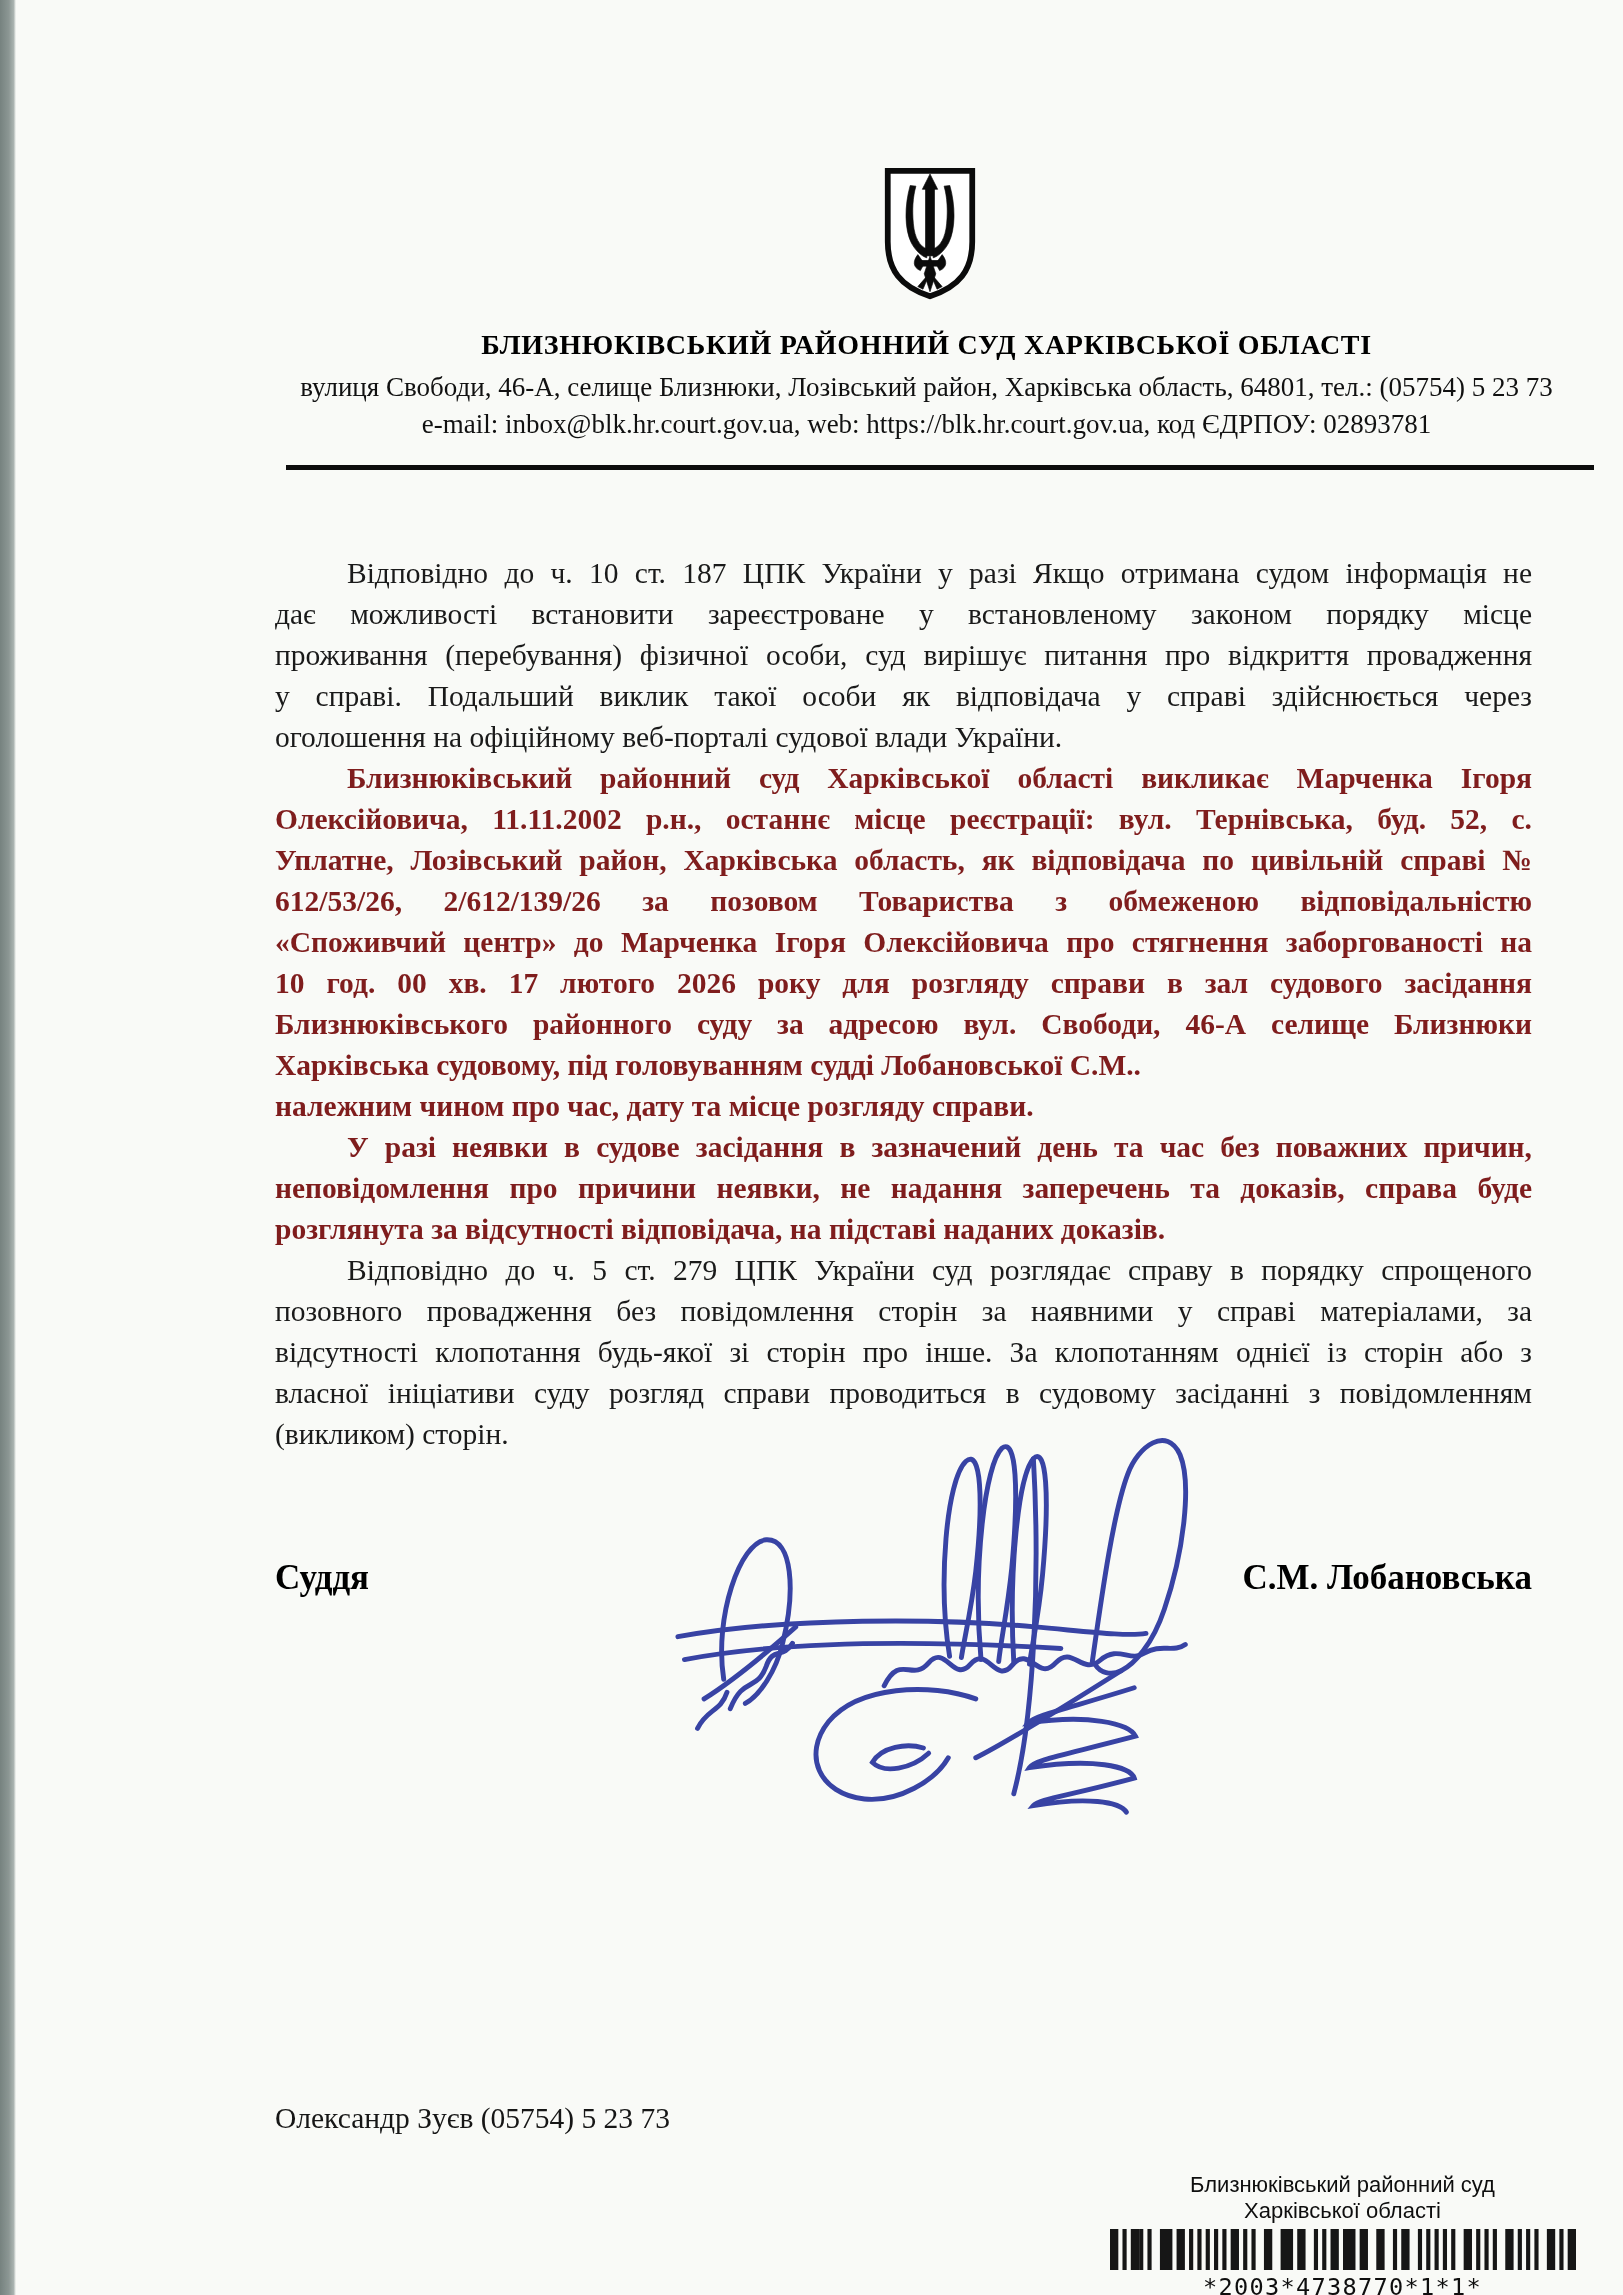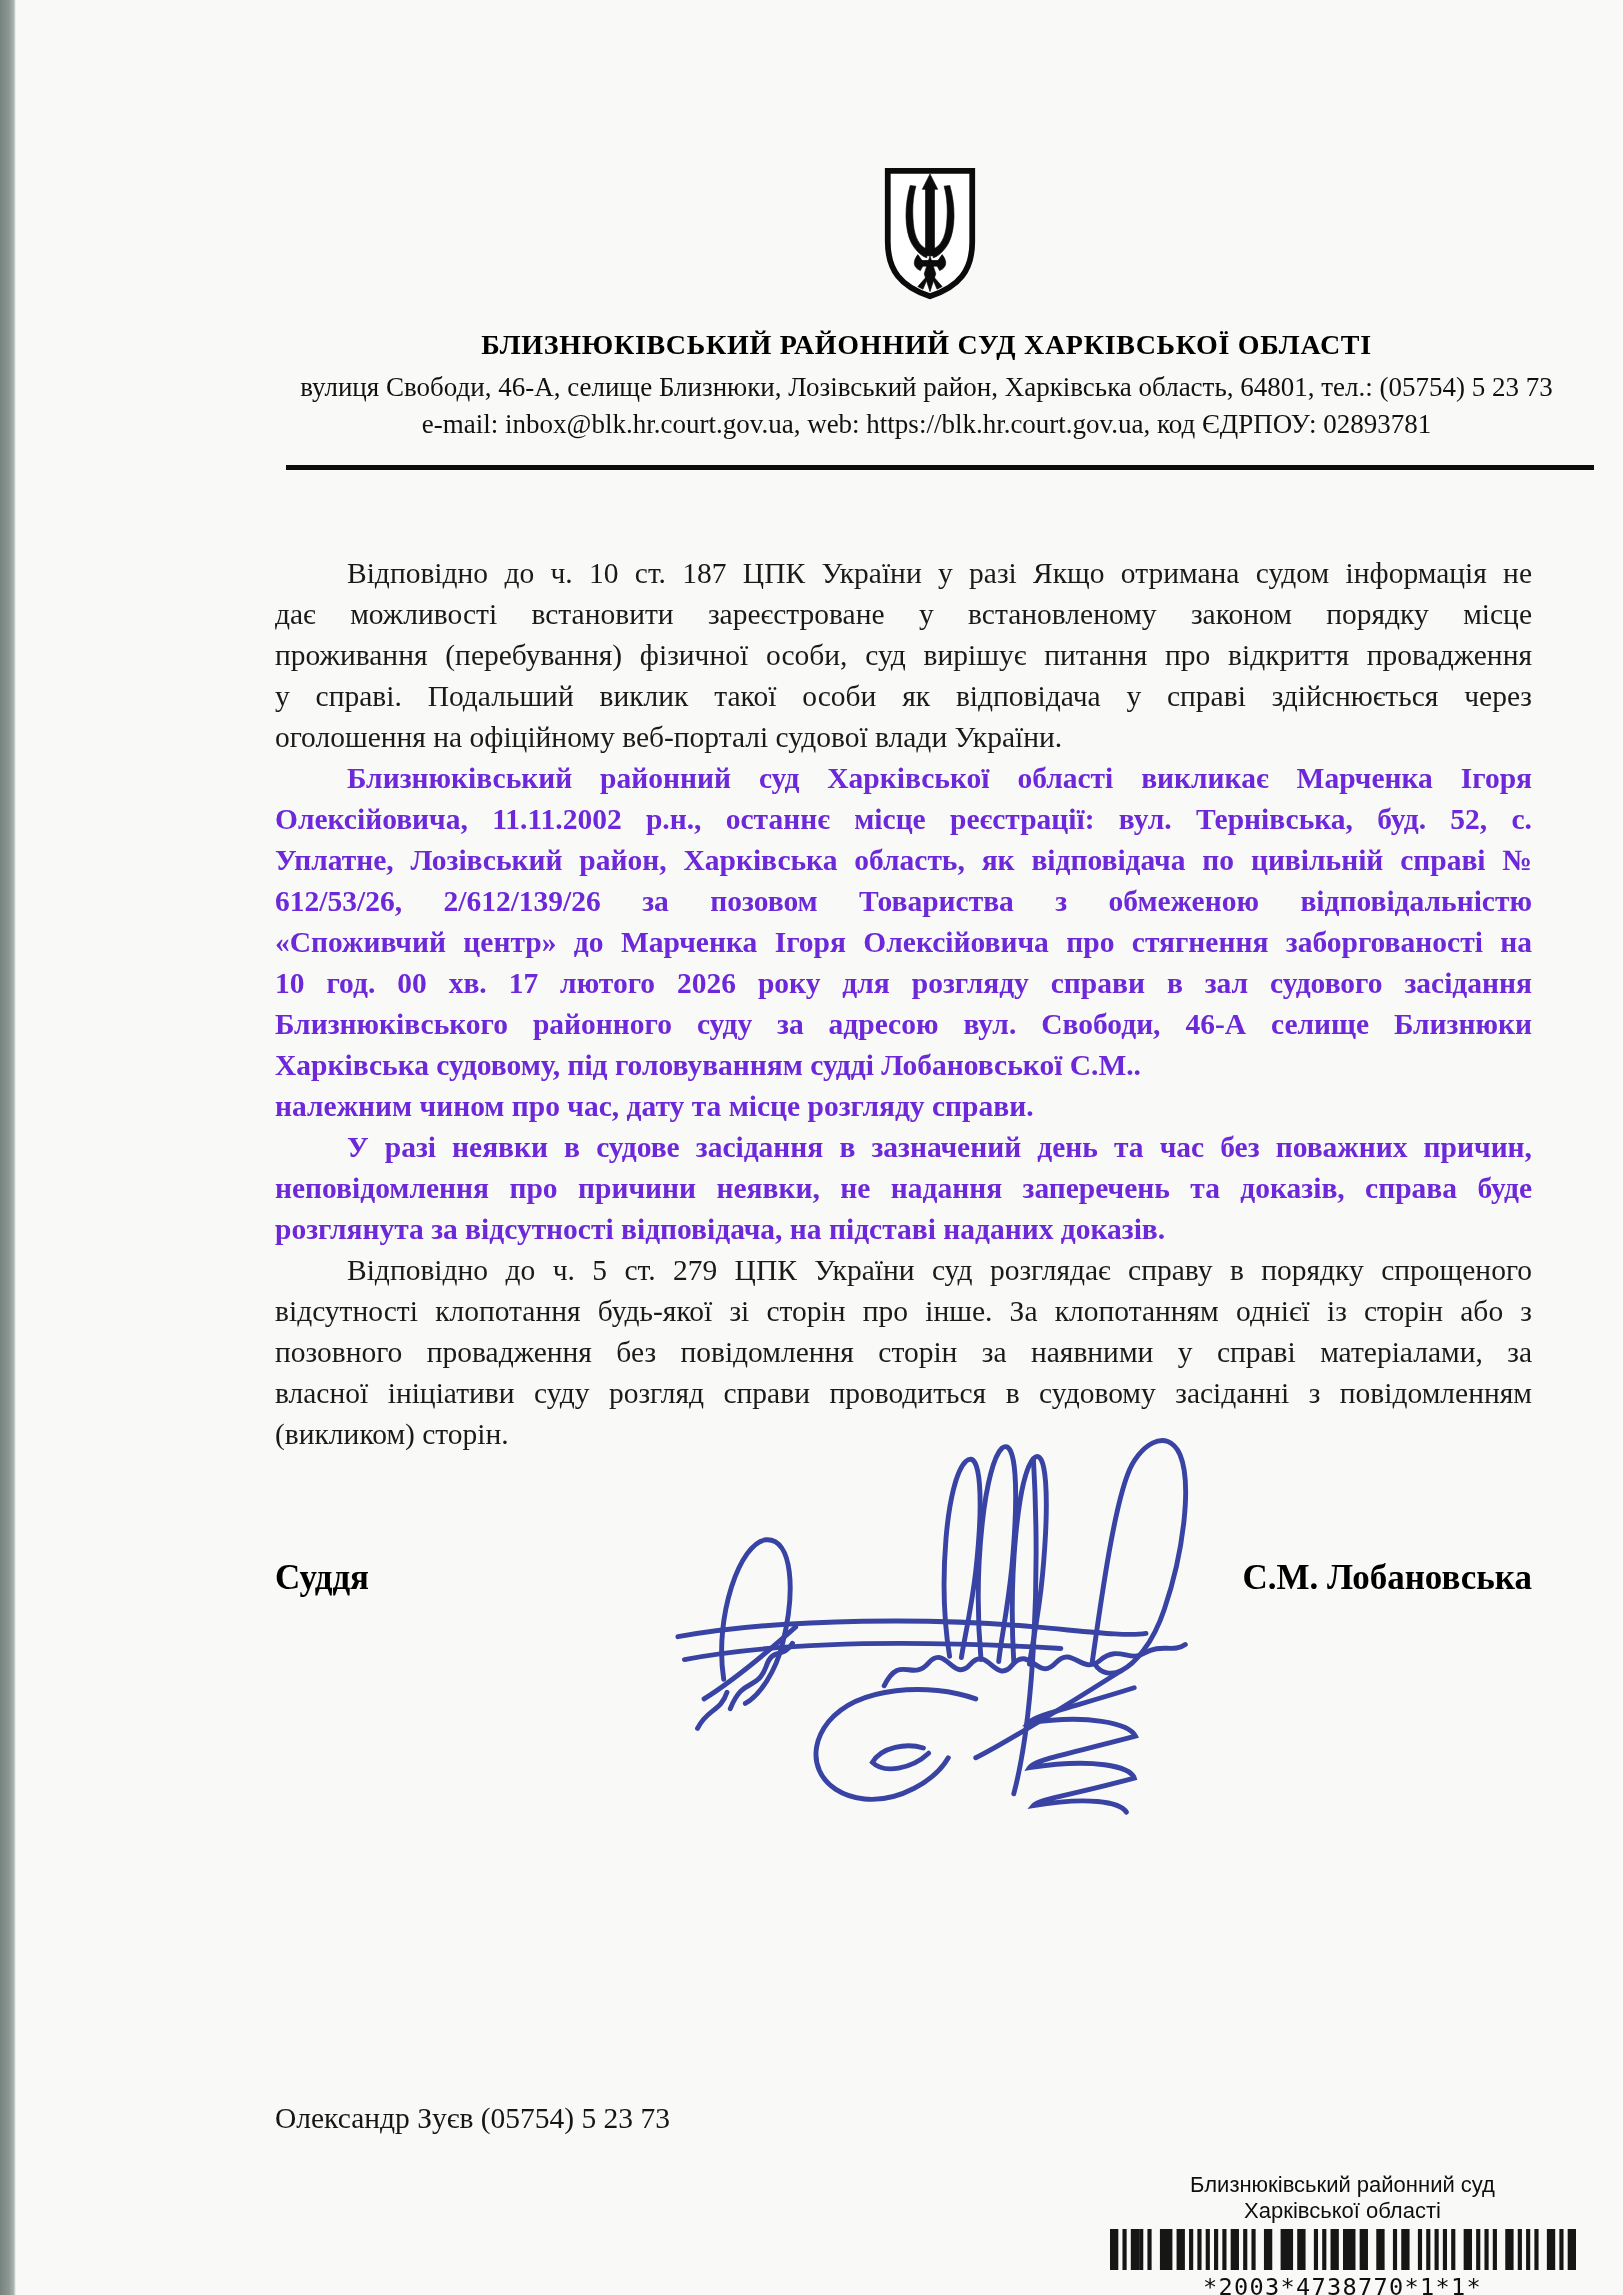--- a/index.html
+++ b/index.html
@@ -20,21 +20,21 @@
     position:absolute;left:275px;top:329px;width:1303px;
     text-align:center;font-weight:bold;font-size:28px;letter-spacing:0.7px;color:#000;
   }
   .addr{position:absolute;left:259px;width:1335px;text-align:center;font-size:27px;color:#111;}
   .addr1{top:372px;}
   .addr2{top:409px;}
   .rule{position:absolute;left:286px;top:465px;width:1308px;height:4.6px;background:#0d0d0d;}
   
   .body-text{position:absolute;left:275px;top:553px;width:1257px;font-size:29.5px;line-height:41px;}
   .para{margin:0;}
-  .para.bold{font-weight:bold;color:#6d28d9;}
+  .para.bold{font-weight:bold;color:#7f1d1d;}
   .line{text-align:justify;text-align-last:justify;white-space:normal;}
   .line.last{text-align:right;text-align-last:left;}
   .line.first{padding-left:72px;}
   
   .sig-row{
     position:absolute;left:275px;top:1558px;width:1257px;
     display:flex;justify-content:space-between;align-items:flex-start;
     font-size:35px;font-weight:bold;color:#000;
   }
   .signature-svg{position:absolute;left:668px;top:1401px;width:537px;height:419px;}
@@ -96,22 +96,22 @@
     <div class="para bold">
       <div class="line last">належним чином про час, дату та місце розгляду справи.</div>
     </div>
     <div class="para bold">
       <div class="line first">У разі неявки в судове засідання в зазначений день та час без поважних причин,</div>
       <div class="line">неповідомлення про причини неявки, не надання заперечень та доказів, справа буде</div>
       <div class="line last">розглянута за відсутності відповідача, на підставі наданих доказів.</div>
     </div>
     <div class="para">
       <div class="line first">Відповідно до ч. 5 ст. 279 ЦПК України суд розглядає справу в порядку спрощеного</div>
+      <div class="line">позовного провадження без повідомлення сторін за наявними у справі матеріалами, за</div>
       <div class="line">відсутності клопотання будь-якої зі сторін про інше. За клопотанням однієї із сторін або з</div>
-      <div class="line">позовного провадження без повідомлення сторін за наявними у справі матеріалами, за</div>
       <div class="line">власної ініціативи суду розгляд справи проводиться в судовому засіданні з повідомленням</div>
       <div class="line last">(викликом) сторін.</div>
     </div>
   </div>
 
 <svg class="signature-svg" viewBox="0 0 820 640" fill="none" stroke="#2e3aa0" stroke-width="7.5" stroke-linecap="round" opacity="0.95">
   <path d="M85,425 C70,330 110,215 150,212 C190,210 195,290 175,370 C165,412 140,450 118,462"></path>
   <path d="M55,455 C95,430 150,385 195,345"></path>
   <path d="M95,470 C115,420 135,445 150,405 C160,375 175,395 190,370"></path>
   <path d="M45,500 C60,470 80,475 90,445"></path>

